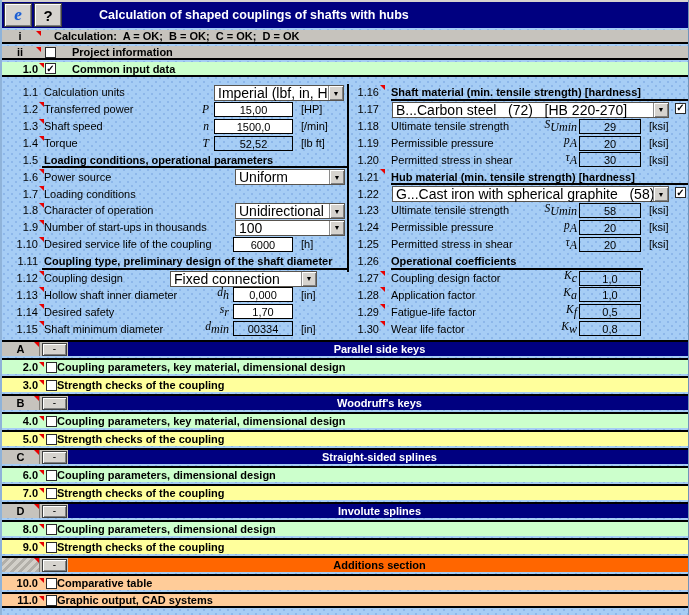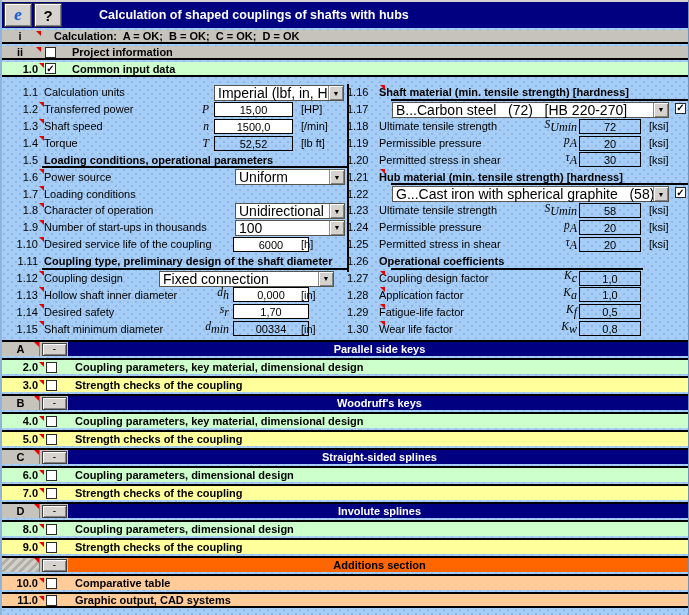--- a/index.html
+++ b/index.html
@@ -51,63 +51,63 @@
   .cb { width:11px; height:11px; background:#fff; border:1px solid #2a2a2a; flex:none;
         display:flex; align-items:center; justify-content:center; font-size:10px; font-weight:bold; line-height:1; }
 
   
   .s1 { position:absolute; top:84px; left:0; width:689px; height:253px; }
   .s1-left  { position:absolute; left:0; top:0; width:345px; height:100%; display:grid; grid-template-rows:repeat(15,1fr); }
   .s1-right { position:absolute; left:345px; top:0; width:344px; height:100%; display:grid; grid-template-rows:repeat(15,1fr); }
   .s1-right::before { content:""; position:absolute; left:0; top:0; width:2px; height:188px; background:#000; }
   .srow { position:relative; display:flex; align-items:center; }
   .s1-left .num  { width:36px; text-align:right; flex:none; }
-  .s1-right .num { width:20px; text-align:right; flex:none; }
+  .s1-right .num { width:32px; text-align:right; flex:none; }
   .s1-left .lbl  { margin-left:6px; white-space:nowrap; overflow:hidden; flex:1; }
   .s1-right .lbl { margin-left:12px; white-space:nowrap; overflow:hidden; flex:1; }
   .srow.hd .lbl { font-weight:bold; }
   .s1-left  .srow.hd::after { content:""; position:absolute; left:40px; right:0; bottom:0; border-bottom:2px solid #000; }
   .s1-right .srow.hd::after { content:""; position:absolute; left:44px; right:0; bottom:0; border-bottom:2px solid #000; }
   .s1-right .srow.hd.hd-short::after { right:48px; }
 
   .sym { position:absolute; font-family:"Liberation Serif", serif; font-style:italic; font-size:11.5px; text-align:right; }
   .sym sub { font-size:12px; }
   .sym-a { left:130px; width:77px; }
   .sym-b { left:150px; width:77px; }
   .sym-r { left:154px; width:76px; }
 
   .vbox { position:absolute; top:1px; height:15px; border:1px solid #000; text-align:center; line-height:14px; }
   .vbox.white { background:#fff; }
   .box-a { left:212px; width:79px; }
-  .box-b { left:231px; width:76px; }
+  .box-b { left:231px; width:60px; }
   .box-r { left:232px; width:62px; }
   .unit-l { position:absolute; left:299px; }
   .unit-r { position:absolute; left:302px; }
 
   .dd { position:absolute; top:1px; height:16px; background:#fff; border:1px solid #58544e; display:flex; align-items:center; }
   .dd-text { flex:1; padding-left:3px; font-size:14px; white-space:pre; overflow:hidden; }
   .dd-btn { width:15px; height:100%; background:#d6d3ce; border-left:1px solid #8a8a8a;
             box-shadow:inset 1px 1px 0 #fff, inset -1px -1px 0 #808080;
             display:flex; align-items:center; justify-content:center; font-size:7px; flex:none; }
   .dd1 { left:212px; width:130px; }
   .dd2 { left:233px; width:110px; }
-  .dd3 { left:157px; width:175px; }
+  .dd3 { left:168px; width:147px; }
   .dd4 { left:45px;  width:277px; }
   .cb-right { position:absolute; left:328px; top:2px; }
 
   
   .band { position:absolute; left:0; width:689px; height:16px; border-top:2px solid #000; display:flex; align-items:center; }
   .band.last { border-bottom:2px solid #000; }
   .band.green { background:#ccffcc; }
   .band.yellow { background:#ffff9c; }
   .band.peach { background:#ffcc99; }
   .band.barband { background:#c6c3bd; }
   .bnum { width:36px; text-align:right; font-weight:bold; flex:none; }
   .band .cb { margin-left:8px; }
-  .blbl { margin-left:18px; font-weight:bold; white-space:nowrap; }
+  .blbl { margin-left:0; font-weight:bold; white-space:nowrap; }
   .idcell { position:relative; width:38px; height:100%; background:#c6c3bd; border-right:1px solid #7e7a74;
             display:flex; align-items:center; justify-content:center; font-weight:bold; flex:none; }
   .idcell.hatch { background:repeating-linear-gradient(135deg,#d2cfc9 0 3px,#b2afa9 3px 6px); }
   .minus { width:25px; height:13px; margin-left:2px; background:#d6d3ce; border:1px solid #404040;
            box-shadow:inset 1px 1px 0 #fff, inset -1px -1px 0 #808080;
            font-size:10px; line-height:10px; text-align:center; flex:none; font-family:"Liberation Sans",sans-serif; }
   .bar { flex:1; height:100%; margin-left:1px; display:flex; align-items:center; justify-content:center; font-weight:bold; }
   .bar.navy { background:#000080; color:#fff; }
   .bar.orange { background:#ff6600; color:#000; }
 </style>
@@ -289,21 +289,21 @@
             </span>
         </span>
         <span class="cb cb-right">
             <span>✓</span>
           </span>
       </div>
       <div class="srow">
         <span class="num">1.18</span>
         <span class="lbl">Ultimate tensile strength</span>
         <span class="sym sym-r"><i>S</i><sub>Umin</sub></span>
-        <span class="vbox box-r">72</span>
+        <span class="vbox box-r">29</span>
         <span class="unit-r">[ksi]</span>
       </div>
       <div class="srow">
         <span class="num">1.19</span>
         <span class="lbl">Permissible pressure</span>
         <span class="sym sym-r"><i>p</i><sub>A</sub></span>
         <span class="vbox box-r">20</span>
         <span class="unit-r">[ksi]</span>
       </div>
       <div class="srow">

